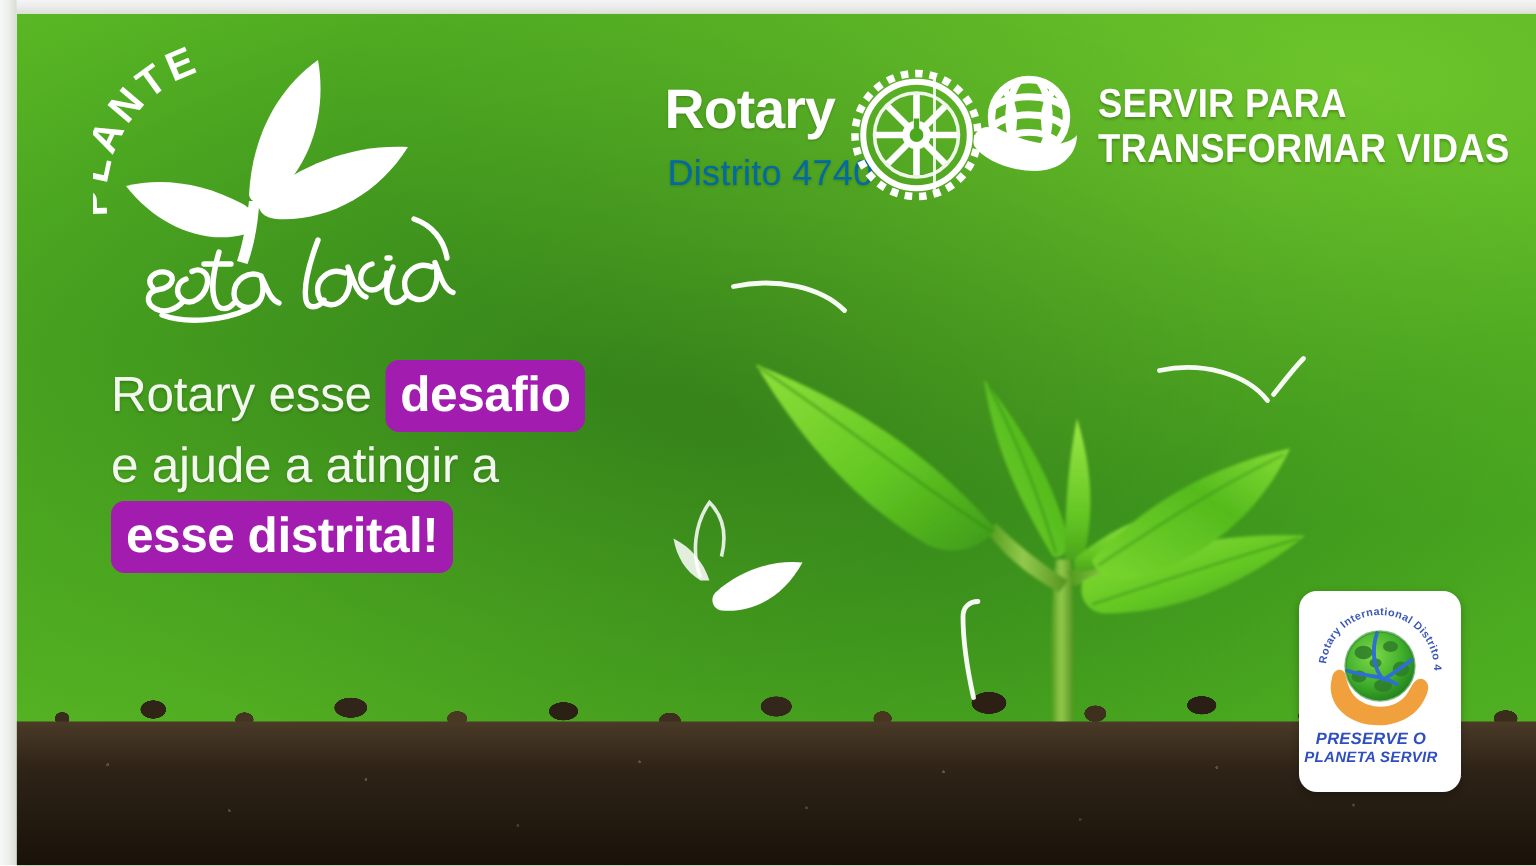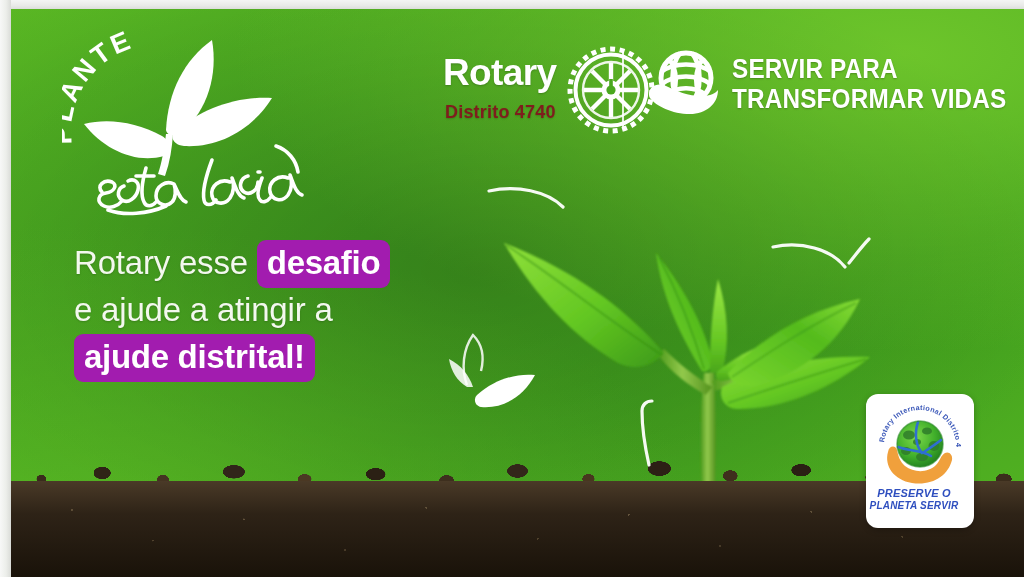--- a/index.html
+++ b/index.html
@@ -80,21 +80,21 @@
   .rotary{position:absolute;left:415px;top:48px;width:215px;height:92px;margin-left:28px;}
   .rotary-word{
     position:absolute;left:0;top:4px;
     font-family:"Liberation Sans",sans-serif;
     font-size:37px;font-weight:700;color:#ffffff;letter-spacing:-0.6px;
     text-shadow:0 1px 2px rgba(0,0,0,.22);
   }
   .rotary-district{
     position:absolute;left:2px;top:54px;
     font-family:"Liberation Sans",sans-serif;
-    font-size:18px;font-weight:700;color:#7f1d1d;letter-spacing:.2px;
+    font-size:24px;font-weight:400;color:#0369a1;letter-spacing:.2px;
     text-shadow:0 1px 2px rgba(0,0,0,.20);
   }
   .rotary-gear{position:absolute;left:124px;top:-2px;width:88px;height:88px;}
 
   .divider{position:absolute;left:622px;top:50px;width:2px;height:78px;
     background:rgba(255,255,255,.85);}
 
   .theme{position:absolute;left:646px;top:46px;width:340px;height:92px;}
   .theme-icon{position:absolute;left:0;top:2px;width:76px;height:76px;}
   .theme-text{position:absolute;left:86px;top:8px;}
@@ -346,21 +346,21 @@
       <span class="theme-line">TRANSFORMAR VIDAS</span>
     </div>
   </div>
 
   <div class="headline">
     <div class="hl-line">
       <span>Rotary esse </span><span class="hl-em">desafio</span>
     </div>
     <div class="hl-line">e ajude a atingir a</div>
     <div class="hl-line l3">
-      <span class="hl-em">ajude distrital!</span>
+      <span class="hl-em">esse distrital!</span>
     </div>
   </div>
 
 
   <div class="badge">
     <div class="badge-art">
       <svg viewBox="0 0 96 88" width="96" height="88" aria-hidden="true">
         <defs>
           <path id="badgeArc" d="M12 46 A 36 36 0 0 1 84 46"></path>
           <radialGradient id="earthG" cx="40%" cy="35%" r="72%">

